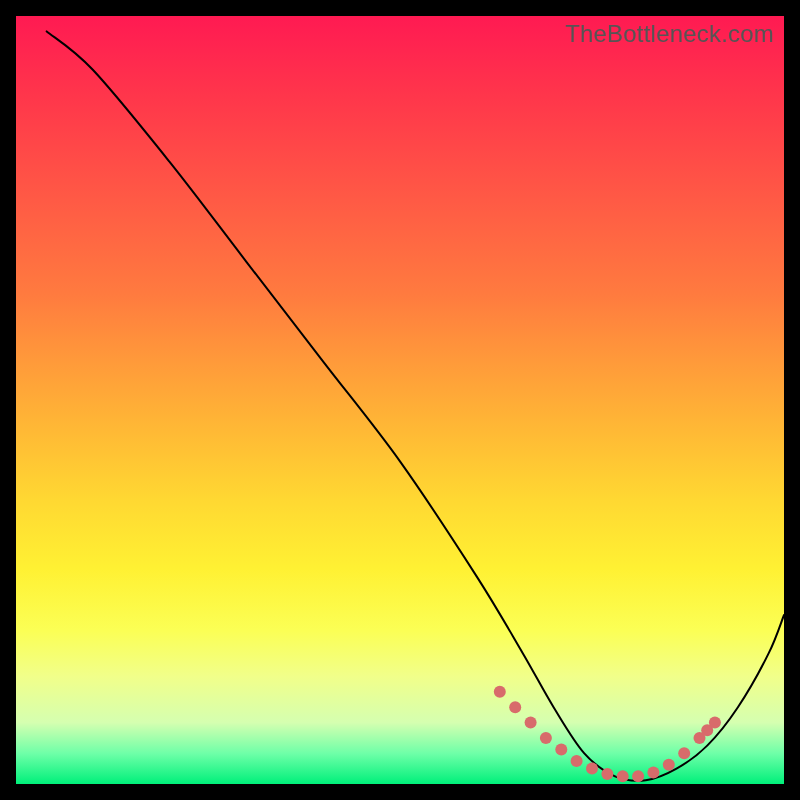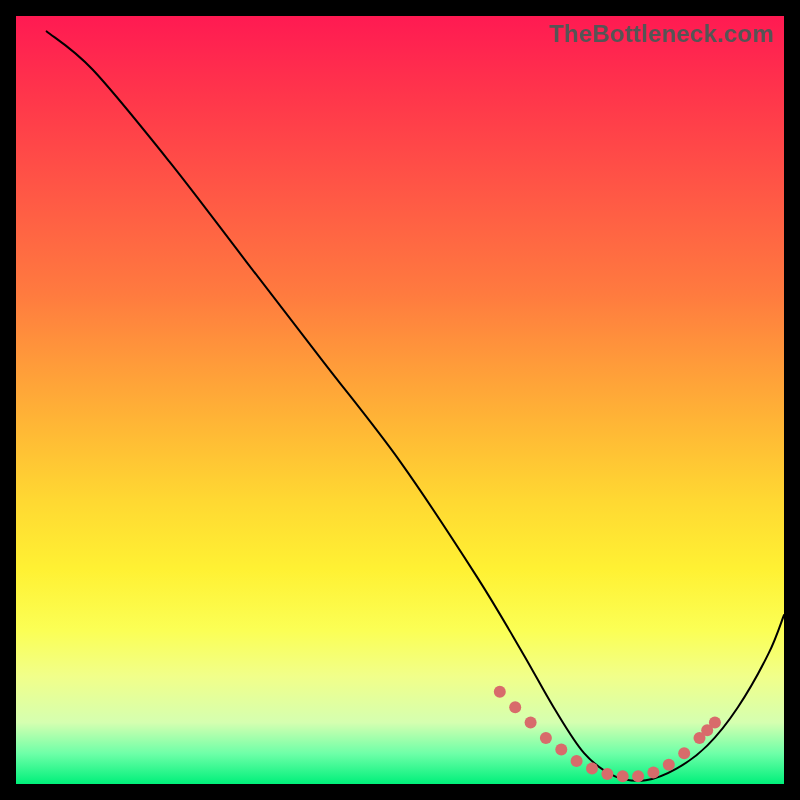--- a/index.html
+++ b/index.html
@@ -37,21 +37,21 @@
       #d5ffb0 92%,
       #6fffa8 96%,
       #00f07a 100%
     );
   }
   .watermark {
     position: absolute;
     right: 10px;
     top: 4px;
     font-size: 24px;
-    font-weight: 700;
+    font-weight: 400;
     color: #555;
     letter-spacing: 0.2px;
     user-select: none;
     margin-left: 23px;
   }
   svg.curve {
     position: absolute;
     left: 0;
     top: 0;
     width: 768px;

